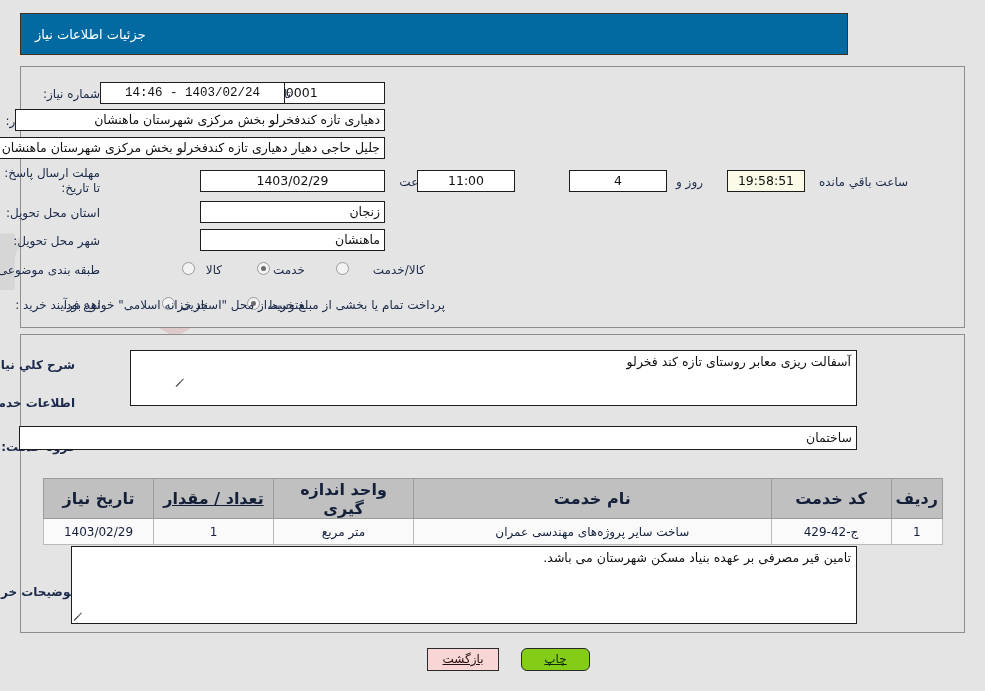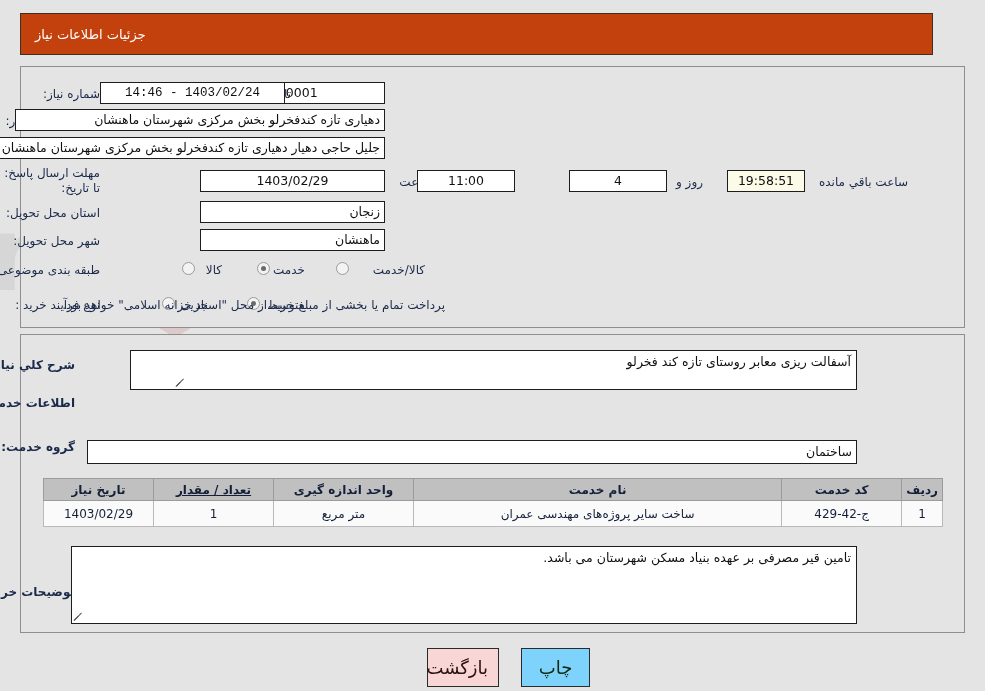--- a/index.html
+++ b/index.html
@@ -26,22 +26,22 @@
   #page {
     position: relative;
     width: 985px; height: 691px;
     z-index: 1;
   }
 
   
   .header-bar {
     position: absolute;
     left: 20px; top: 13px;
-    width: 913px; height: 42px;
-    background: #c2410c;
+    width: 828px; height: 42px;
+    background: #0369a1;
     border: 1px solid #3e3020;
     display: flex;
     align-items: center;
     justify-content: flex-start;
     padding-left: 14px;
     padding-right: 14px;
   }
   .header-bar .title {
     color: #ffffff;
     font-size: 13px;
@@ -138,46 +138,47 @@
     width: 900px;
     border-collapse: collapse;
     font-size: 12px;
     background: #ffffff;
   }
   #svc-table th {
     background: #c0c0c0;
     border: 1px solid #9b9b9b;
     color: #14203a;
     font-weight: bold;
-    height: 22px;
-    font-size: 12px;
+    height: 40px;
+    font-size: 16px;
     padding: 0 4px;
   }
   #svc-table td {
     background: #fafafa;
     border: 1px solid #b9b9b9;
     color: #14203a;
     height: 26px;
     text-align: center;
     padding: 0 4px;
     font-size: 12px;
   }
 
   
   .btn {
     position: absolute;
-    height: 39px;
+    height: 23px;
     border: 1px solid #2a2a2a;
     font-family: "DejaVu Sans", "Liberation Sans", sans-serif;
-    font-size: 18px;
+    font-size: 12px;
     cursor: pointer;
     padding: 0 10px;
     line-height: 19px;
-  }
-  #btn-print  { background: #7dd3fc; color: #102a10; left: 521px; top: 648px; width: 69px; }
+    text-decoration: underline;
+  }
+  #btn-print  { background: #84cc16; color: #102a10; left: 521px; top: 648px; width: 69px; border-radius: 6px; }
   #btn-back   { background: #f9d6d6; color: #2a1010; left: 427px; top: 648px; width: 72px; }
 </style>
 </head>
 <body>
 
 <div id="page">
 
   <svg id="watermark" viewBox="0 0 985 230">
     <g opacity="0.16">
       <path d="M120 10 L230 10 L230 95 Q230 150 175 178 Q120 150 120 95 Z" fill="none" stroke="#b44" stroke-width="16"></path>
@@ -241,27 +242,27 @@
   <div class="lbl" style="right:777px; top:298px;">جزیی</div>
 
   <div class="radio on" style="right:725px; top:297px;"></div>
   <div class="lbl" style="right:680px; top:298px;">متوسط</div>
 
   <div class="lbl" style="right:540px; top:298px;">پرداخت تمام یا بخشی از مبلغ خرید،از محل "اسناد خزانه اسلامی" خواهد بود.</div>
 
   <div class="panel" id="panel-bottom"></div>
 
   <div class="lbl bold" style="right:910px; top:358px;">شرح کلي نیاز:</div>
-  <div class="txta" style="right:128px; top:350px; width:727px; height:40px;">آسفالت ریزی معابر روستای تازه کند فخرلو</div>
+  <div class="txta" style="right:128px; top:350px; width:727px; height:56px;">آسفالت ریزی معابر روستای تازه کند فخرلو</div>
   <div class="grip" style="left:174px; top:374px;"></div>
 
   <div class="lbl bold" style="right:910px; top:396px;">اطلاعات خدمات مورد نیاز</div>
 
   <div class="lbl bold" style="right:910px; top:440px;">گروه خدمت:</div>
-  <div class="inp" style="right:128px; top:440px; width:770px; height:24px; line-height:22px;">ساختمان</div>
+  <div class="inp" style="right:128px; top:426px; width:838px; height:24px; line-height:22px;">ساختمان</div>
 
   <table id="svc-table">
     <thead>
       <tr>
         <th style="width:38px;">ردیف</th>
         <th style="width:120px;">کد خدمت</th>
         <th>نام خدمت</th>
         <th style="width:140px;">واحد اندازه گیری</th>
         <th style="width:120px;text-decoration:underline;">تعداد / مقدار</th>
         <th style="width:110px;">تاریخ نیاز</th>

